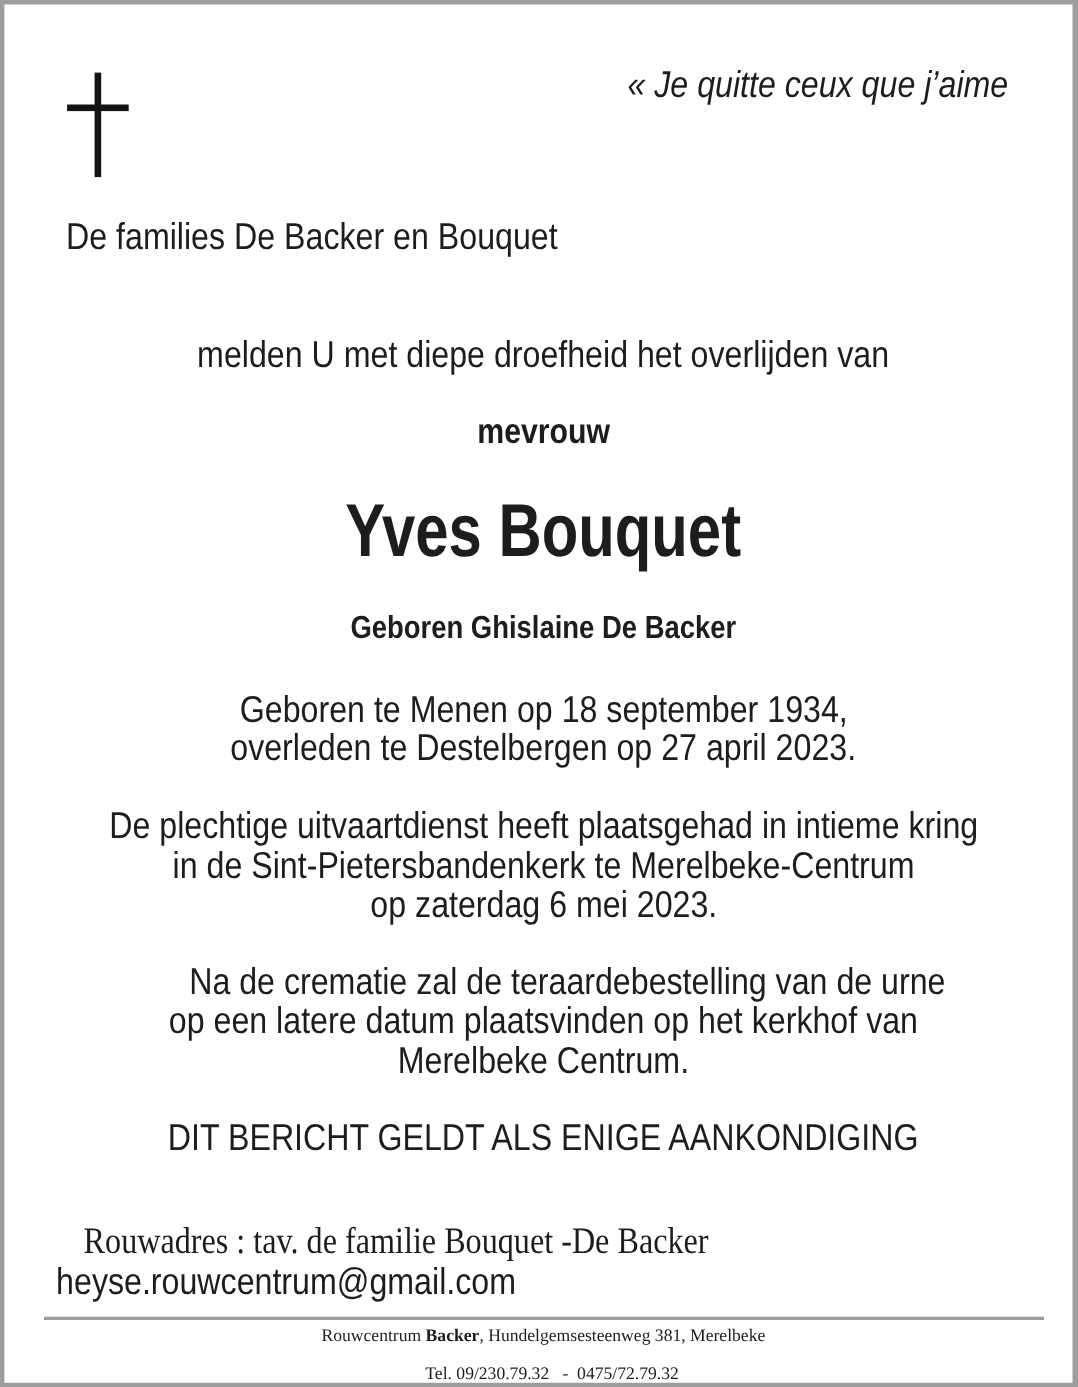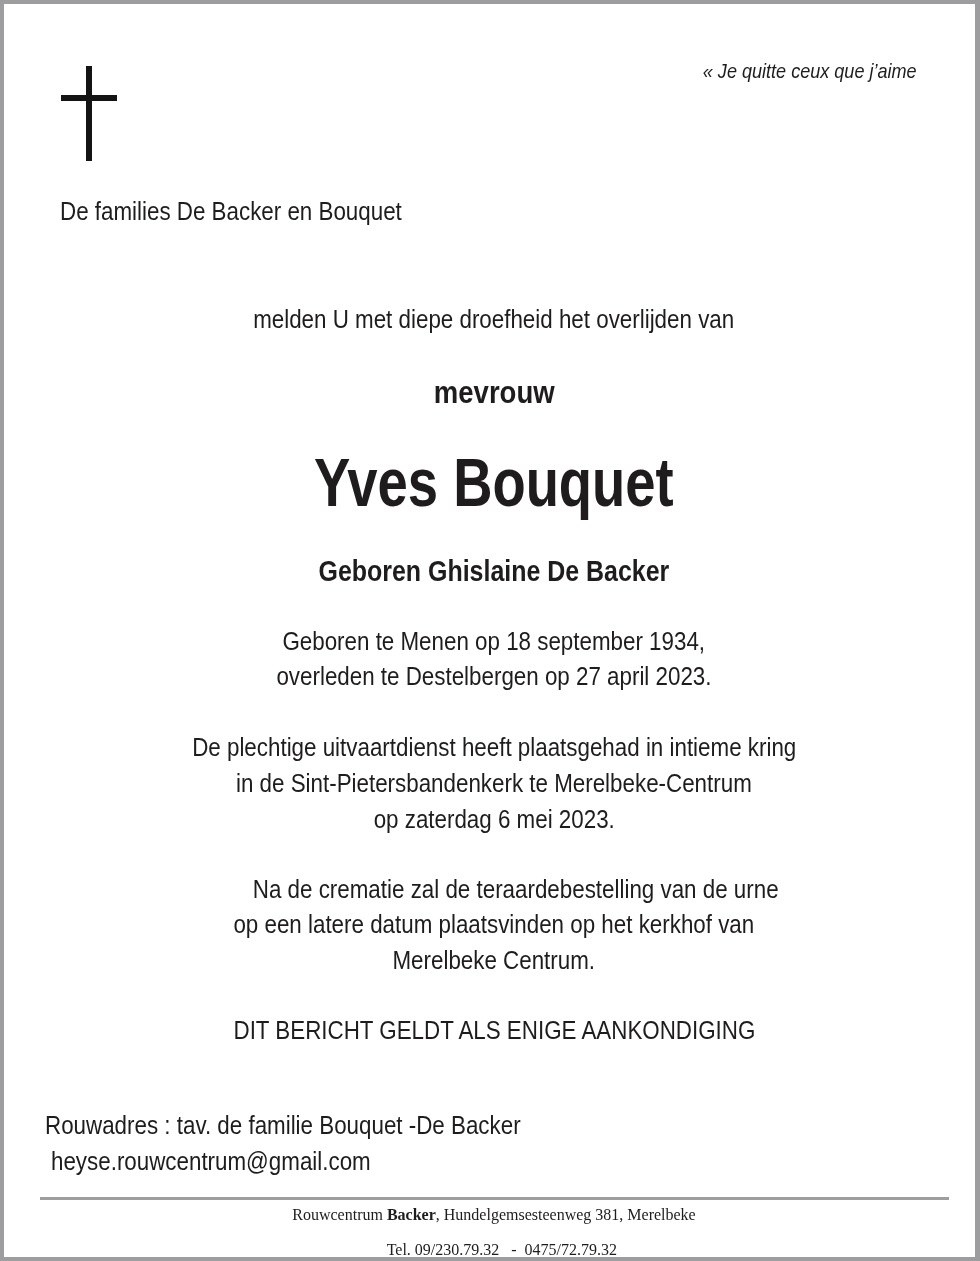--- a/index.html
+++ b/index.html
@@ -17,22 +17,22 @@
     .cross-h { position: absolute; left: 57px; top: 91px; width: 56px; height: 6px; background: #141414; }
     .line {
       position: absolute; white-space: nowrap; color: #1e1c1c;
       font-family: "Liberation Sans", sans-serif;
       line-height: 1;
     }
     .c { left: 0; width: 980px; text-align: center; }
     .c .inner { display: inline-block; transform: scaleX(0.86); transform-origin: center; }
     .l .inner { display: inline-block; transform: scaleX(0.86); transform-origin: left; }
     .r .inner { display: inline-block; transform: scaleX(0.86); transform-origin: right; }
-    .quote { font-style: italic; font-size: 21px; }
-    .body { font-size: 26px; }
+    .quote { font-style: italic; font-size: 34px; }
+    .body { font-size: 34px; }
     .bold { font-weight: bold; }
     .name .inner { transform: scaleX(0.80); }
     .footer-rule { position: absolute; left: 36px; top: 1193px; width: 909px; height: 3px; background: #9d9d9f; }
     .footer { font-family: "Liberation Serif", serif; font-size: 16px; color: #1e1c1c; }
   </style>
 </head>
 <body>
 
 <div class="page">
 
@@ -89,21 +89,21 @@
     <span class="inner">op een latere datum plaatsvinden op het kerkhof van</span>
   </div>
   <div class="line c body" style="top: 943px;">
     <span class="inner">Merelbeke Centrum.</span>
   </div>
 
   <div class="line c body" style="top: 1013px;">
     <span class="inner">DIT BERICHT GELDT ALS ENIGE AANKONDIGING</span>
   </div>
 
-  <div class="line l body" style="left: 41px; top: 1108px;">
+  <div class="line l body" style="left: 72px; top: 1108px; font-family: Liberation Serif, serif;">
     <span class="inner">Rouwadres :  tav. de familie Bouquet -De Backer</span>
   </div>
   <div class="line l body" style="left: 47px; top: 1144px;">
     <span class="inner">heyse.rouwcentrum@gmail.com</span>
   </div>
 
   <div class="footer-rule"></div>
   <div class="line c footer" style="top: 1203px;">
     <span>Rouwcentrum </span><b>Backer</b><span>, Hundelgemsesteenweg 381, Merelbeke</span>
   </div>

